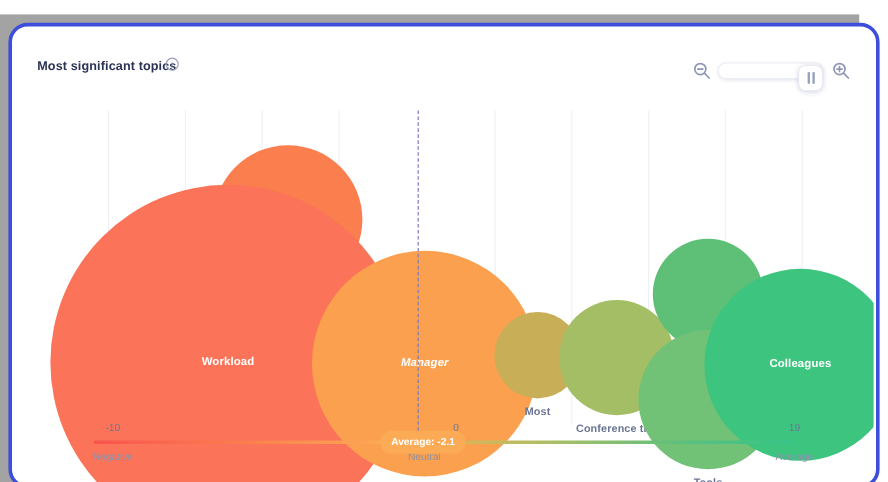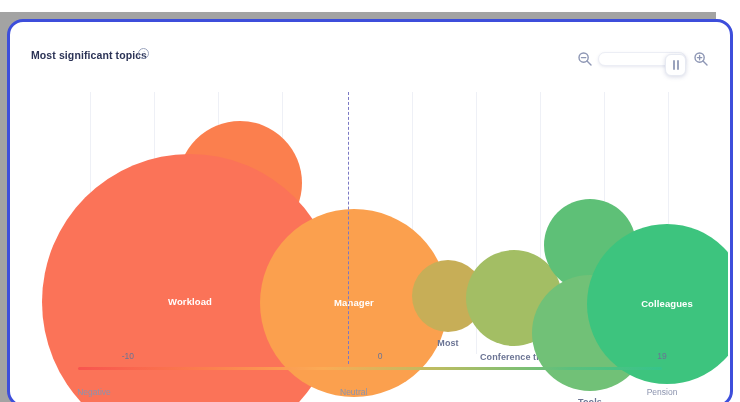--- a/index.html
+++ b/index.html
@@ -182,21 +182,20 @@
     font-size: 8.5px;
     color: #6b7494;
     white-space: nowrap;
   }
   .tick-name {
     position: absolute;
     top: 303px;
     font-size: 8.5px;
     color: #8b93ae;
     white-space: nowrap;
-    margin-top: 12px;
   }
 
   .avg-badge {
     position: absolute;
     left: 305px; top: 287px;
     height: 19px;
     padding: 0 9px;
     border-radius: 10px;
     background: #fbab55;
     color: #ffffff;
@@ -258,42 +257,43 @@
         </div>
       <div id="bubbles">
           <div class="bubble" style="left: 48px; top: 150px; width: 68px; height: 68px; background: rgb(248, 84, 79);"></div>
           <div class="bubble-label-out" style="width: 150px; left: 7px; top: 224px;">Breakfast</div>
           <div class="bubble" style="left: 166px; top: 49px; width: 124px; height: 124px; background: rgb(251, 127, 78);"></div>
           <div class="bubble-label-out" style="width: 150px; left: 153px; top: 179px;">Pension plan</div>
           <div class="bubble" style="left: 30px; top: 82px; width: 296px; height: 296px; background: rgb(251, 115, 88);">
             <div class="bubble-label-in" style="top: 142px;">Workload</div>
           </div>
           <div class="bubble" style="left: 248px; top: 137px; width: 188px; height: 188px; background: rgb(251, 160, 78);">
-            <div class="bubble-label-in" style="top: 88px;">Manager</div>
+            <div class="bubble-label-in" style="top: 88px; font-style: italic;">Manager</div>
           </div>
           <div class="bubble" style="left: 400px; top: 188px; width: 72px; height: 72px; background: rgb(199, 174, 87);"></div>
           <div class="bubble-label-out" style="width: 150px; left: 361px; top: 266px;">Most</div>
           <div class="bubble" style="left: 454px; top: 178px; width: 96px; height: 96px; background: rgb(163, 190, 100);"></div>
           <div class="bubble-label-out" style="width: 150px; left: 427px; top: 280px;">Conference trip</div>
           <div class="bubble" style="left: 532px; top: 127px; width: 92px; height: 92px; background: rgb(94, 192, 119);"></div>
           <div class="bubble-label-out" style="width: 150px; left: 503px; top: 225px;">AW</div>
           <div class="bubble" style="left: 520px; top: 203px; width: 116px; height: 116px; background: rgb(113, 193, 119);"></div>
           <div class="bubble-label-out" style="width: 150px; left: 503px; top: 325px;">Tools</div>
           <div class="bubble" style="left: 575px; top: 152px; width: 160px; height: 160px; background: rgb(61, 196, 126);">
             <div class="bubble-label-in" style="top: 74px;">Colleagues</div>
           </div>
         </div>
       <div class="avg-line" style="left: 336px;"></div>
 
       <div class="axis-line"></div>
       <div id="axis-labels">
-          <div class="tick-val" style="left: 42px; width: 80px; text-align: right;">-10</div>
+          <div class="tick-val" style="left: 42px; width: 80px; text-align: center;">-10</div>
           <div class="tick-name" style="left: 42px; width: 80px; text-align: center;">Negative</div>
           <div class="tick-val" style="left: 328px; width: 80px; text-align: center;">0</div>
           <div class="tick-name" style="left: 328px; width: 80px; text-align: left;">Neutral</div>
           <div class="tick-val" style="left: 610px; width: 80px; text-align: center;">19</div>
-          <div class="tick-name" style="left: 610px; width: 80px; text-align: center;">Pension</div>
-        </div>
-
+          <div class="tick-name" style="left: 610px; width: 80px; text-align: center;">Average</div>
+        </div>
+
+      <div class="avg-badge">Average: -2.1</div>
     </div>
 
   </div>
 </div>
 
 </body></html>

